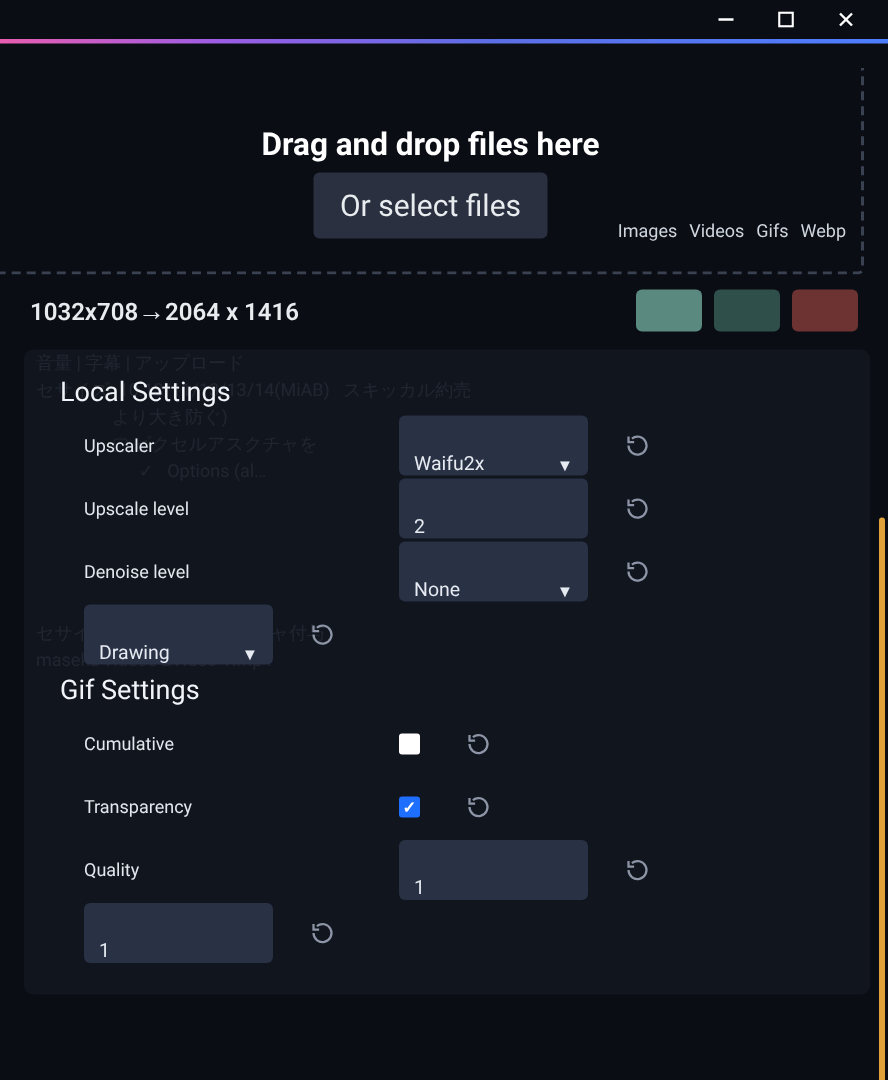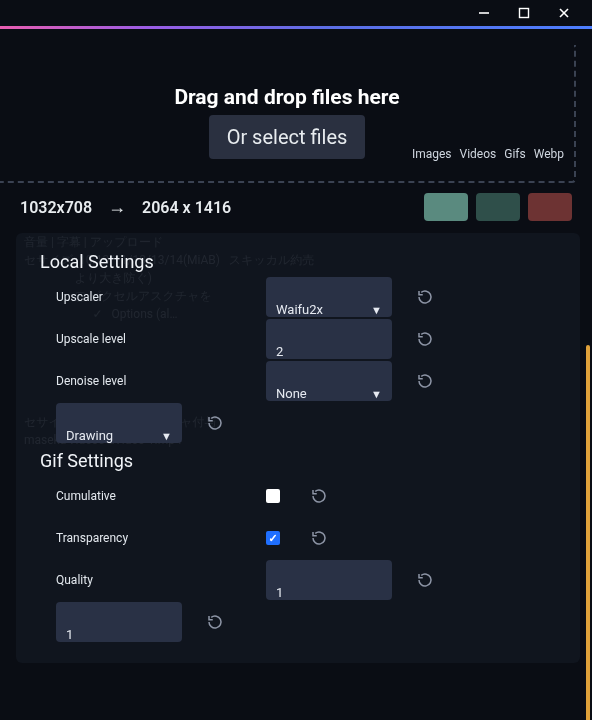--- a/index.html
+++ b/index.html
@@ -9,21 +9,21 @@
   .gradient { height:3px; background:linear-gradient(90deg,#e85db0 0%, #9b5de5 25%, #5d6ee5 55%, #4d7eff 100%); }
   .content { position:relative; height:691px; }
 
   .dropzone { margin:16px 16px 0 0; padding:40px 0 22px 0; border:2px dashed #3a4252; border-left:none; border-top:none; border-radius:0 0 4px 0; text-align:center; position:relative; }
   .dropzone.hide-left { margin-left:0; }
   .dz-title { font-size:21px; font-weight:700; color:#fff; margin-bottom:6px; }
   .selectbtn { display:inline-block; background:#2a3040; color:#e8ecef; font-size:20px; padding:10px 18px; border-radius:4px; }
   .format-tabs { position:absolute; right:10px; bottom:20px; display:flex; gap:8px; font-size:12px; color:#cfd6df; }
   .format-tabs span { cursor:default; }
 
-  .dimbar { display:flex; align-items:center; gap:16px; padding:10px 20px 6px 20px; font-size:16px; font-weight:600; }
+  .dimbar { display:flex; align-items:center; padding:10px 20px 6px 20px; font-size:16px; font-weight:600; }
   .dimbar .arrow { color:#e8ecef; font-size:18px; font-weight:700; }
   .colorchips { margin-left:auto; display:flex; gap:8px; }
   .chip { width:44px; height:28px; border-radius:4px; }
   .chip.teal   { background:#5a8a7f; }
   .chip.tealD  { background:#2f4f4a; }
   .chip.red    { background:#6d3333; }
 
   .panel { position:relative; margin:6px 12px 0 16px; padding:14px 10px 20px 10px; background:rgba(30,36,50,.35); border-radius:6px; height:430px; }
   .bgghost { position:absolute; inset:0; overflow:hidden; opacity:.10; pointer-events:none; font-size:12px; line-height:18px; color:#aeb6c4; }
   .bgghost .ln { white-space:pre; padding-left:8px; }

